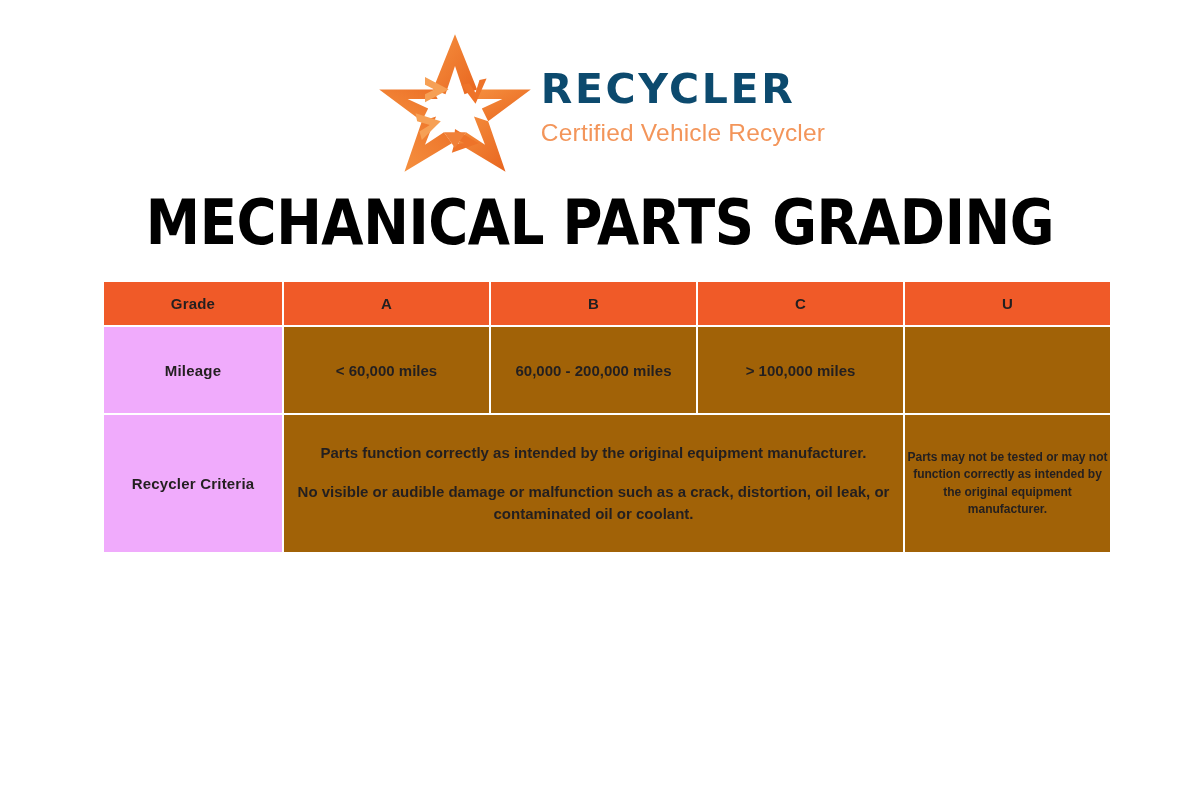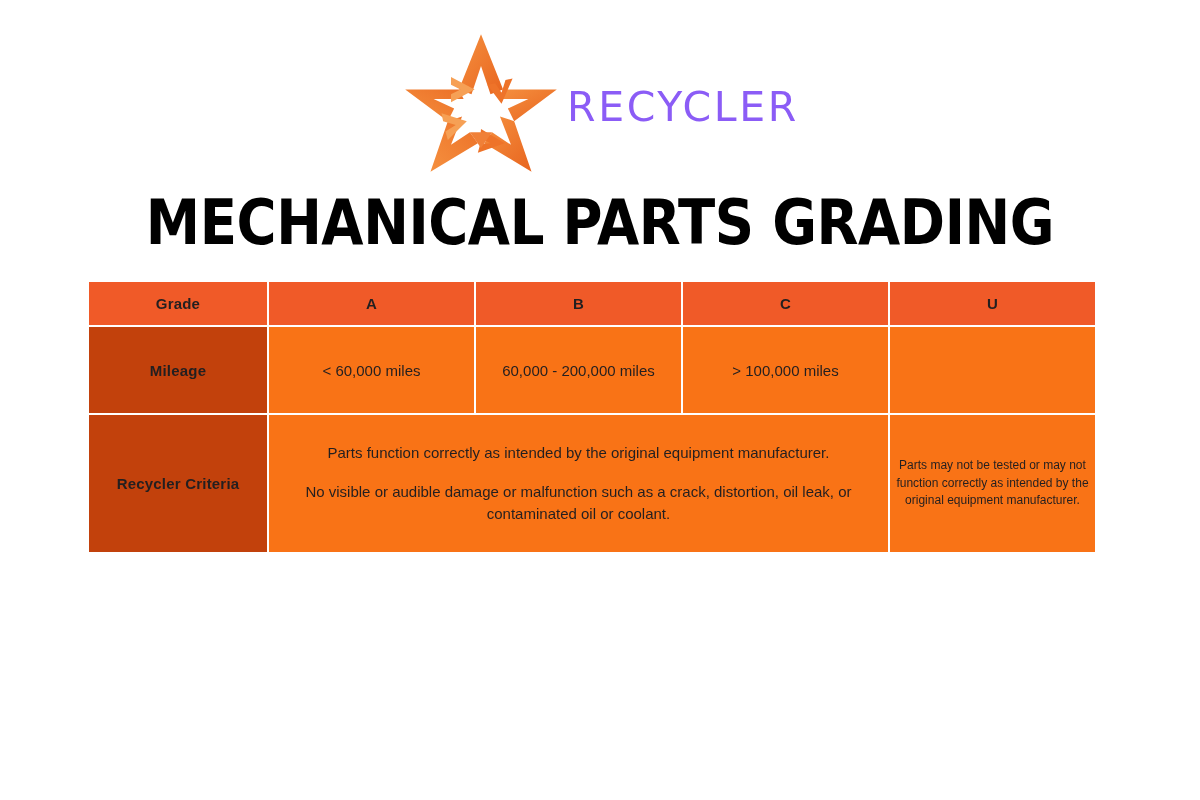--- a/index.html
+++ b/index.html
@@ -37,24 +37,24 @@
     display: block;
   }
   .logo-words {
     display: flex;
     flex-direction: column;
     justify-content: center;
     padding-top: 8px;
   }
   .logo-title {
     font-family: "DejaVu Sans", sans-serif;
-    font-weight: normal;
+    font-weight: bold;
     font-size: 41px;
     letter-spacing: 2.6px;
-    color: #8b5cf6;
+    color: #0c4a6e;
     line-height: 1;
     white-space: nowrap;
   }
   .logo-sub {
     font-family: "Liberation Sans", sans-serif;
     font-weight: normal;
     font-size: 24.5px;
     color: #F3955A;
     line-height: 1;
     margin-top: 11px;
@@ -73,21 +73,21 @@
     letter-spacing: -0.5px;
     color: #000000;
     transform: scaleX(0.88);
     transform-origin: center center;
     white-space: nowrap;
   }
 
   
   .table-wrap {
     position: absolute;
-    left: 87px;
+    left: 102px;
     top: 280px;
     width: 1010px;
   }
   table.grading {
     border-collapse: collapse;
     table-layout: fixed;
     width: 1010px;
   }
   table.grading td,
   table.grading th {
@@ -105,29 +105,29 @@
   .col-u     { width: 207px; }
 
   .hdr-cell {
     background: #F05A28;
     height: 43px;
     font-size: 15px;
     font-weight: bold;
     letter-spacing: 0.2px;
   }
   .label-cell {
-    background: #c2410c;
+    background: #f0abfc;
     font-size: 15px;
     font-weight: bold;
     letter-spacing: 0.2px;
   }
   .body-cell {
-    background: #f97316;
-    font-size: 15px;
-    font-weight: normal;
+    background: #a16207;
+    font-size: 15px;
+    font-weight: bold;
   }
   .row-mileage td { height: 86px; }
   .row-quality td { height: 137px; }
 
   .cell-pad { padding: 0 10px; }
   .quality-merged { padding: 0 24px; }
   .quality-merged p {
     margin: 2px;
     line-height: 1.45;
     font-size: 15px;
@@ -175,20 +175,21 @@
         <path d="M142 118 L164 182 L104 146 L114 132 L138 148 L124 112 Z" fill="url(#gA)"></path>
 
         <path d="M100 128 L130 146 L96 158 L99 147 L112 146 L99 139 Z" fill="#EE7329"></path>
 
         <path d="M86 132 L114 132 L100 152 Z" fill="#F08038"></path>
       </g>
     </svg>
 
     <div class="logo-words">
       <div class="logo-title">RECYCLER</div>
+      <div class="logo-sub">Certified Vehicle Recycler</div>
     </div>
 
   </div>
 </div>
 
 <h1 class="page-title">MECHANICAL PARTS GRADING</h1>
 
 <div class="table-wrap">
   <table class="grading">
     <colgroup>

